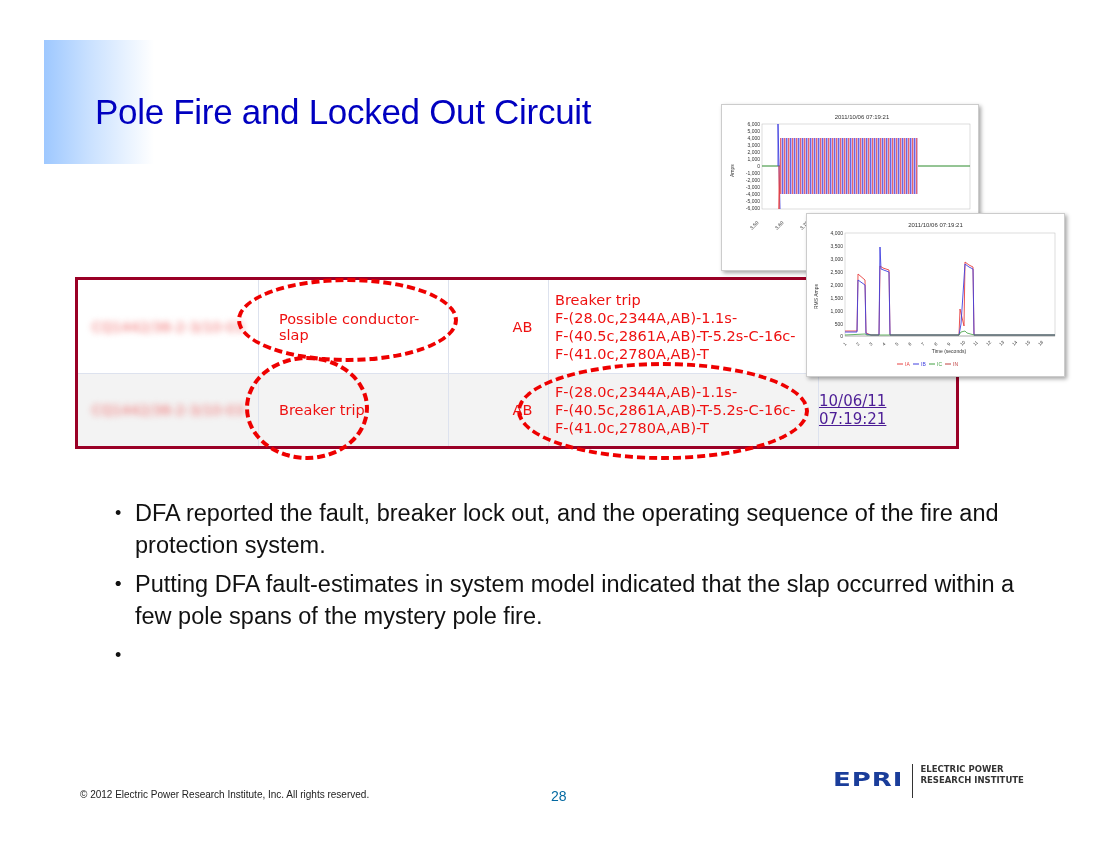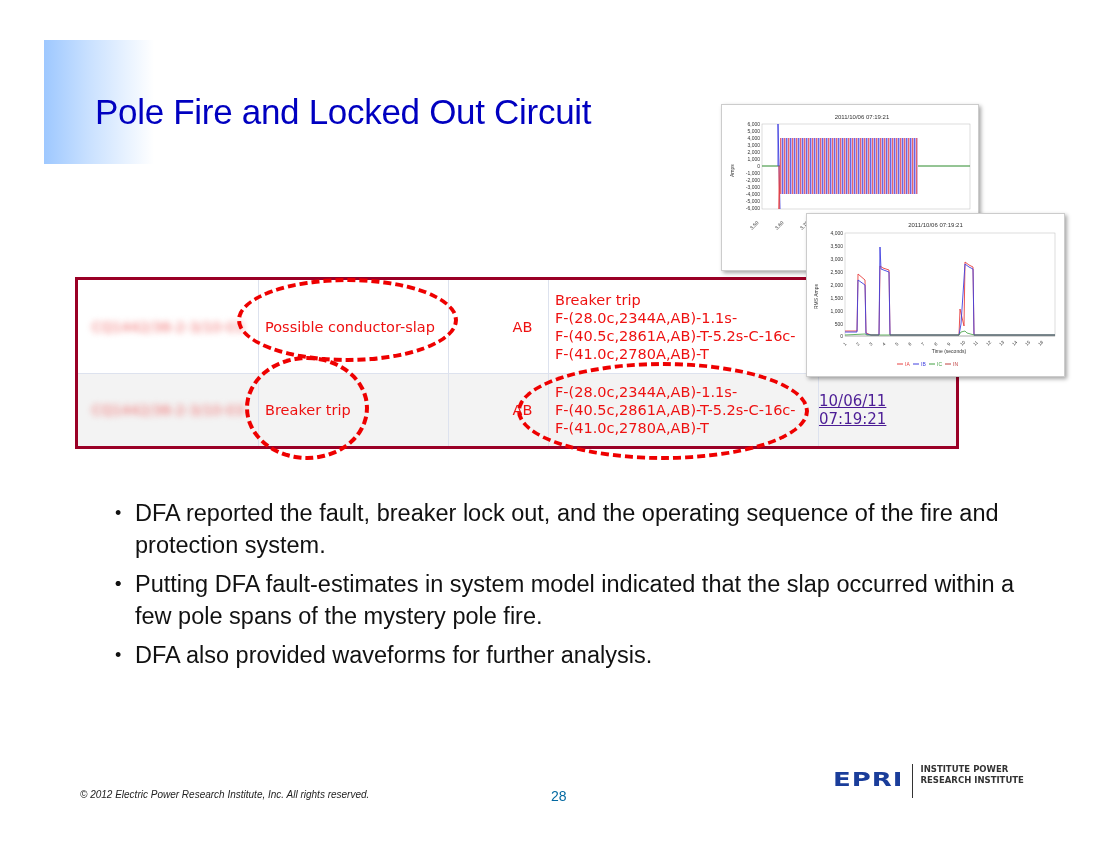--- a/index.html
+++ b/index.html
@@ -7,35 +7,35 @@
   .accent-bar{position:absolute;left:44px;top:40px;width:110px;height:124px;background:linear-gradient(90deg,#9ec8ff 0%,#c8e0ff 40%,#ffffff 100%);}
   .title{position:absolute;left:95px;top:92px;font-size:35px;font-weight:normal;color:#0000c0;white-space:nowrap;letter-spacing:-0.3px;}
   
   .tbl{position:absolute;left:75px;top:277px;width:884px;height:172px;border:3px solid #9a0026;box-sizing:border-box;background:#fff;}
   .row{position:absolute;left:0;width:878px;font-family:"DejaVu Sans",sans-serif;color:#ee1111;}
   .row1{top:0;height:93px;background:#fff;border-bottom:1px solid #dde2ee;}
   .row2{top:94px;height:72px;background:#f3f3f3;}
   .cell{position:absolute;top:0;height:100%;display:flex;align-items:center;box-sizing:border-box;}
   .c-id{left:0;width:180px;justify-content:center;}
   .c-id span{filter:blur(3px);color:#f07070;font-size:14px;}
-  .c-desc{left:180px;width:190px;padding-left:6px;font-size:14.5px;border-left:1px solid #dde2ee;}
+  .c-desc{left:180px;width:190px;padding-left:20px;font-size:14.5px;border-left:1px solid #dde2ee;}
   .c-phase{left:370px;width:100px;justify-content:center;font-size:14.5px;border-left:1px solid #dde2ee;padding-left:48px;}
   .c-seq{left:470px;width:270px;padding-left:6px;font-size:14.5px;line-height:18px;border-left:1px solid #dde2ee;flex-direction:column;align-items:flex-start;justify-content:center;}
   .c-time{left:740px;width:138px;justify-content:center;border-left:1px solid #dde2ee;}
   .c-time a{color:#4c1d95;text-decoration:underline;font-size:15px;}
   .ellipse{position:absolute;border:4px dashed #ee0000;border-radius:50%;box-sizing:border-box;pointer-events:none;}
   
   .chart{position:absolute;background:#fff;border:1px solid #ccc;box-shadow:2px 2px 4px rgba(0,0,0,0.35);font-family:"Liberation Sans",sans-serif;}
   .chart1{left:721px;top:104px;width:256px;height:165px;}
   .chart2{left:806px;top:213px;width:257px;height:162px;}
   .chart-title{position:absolute;width:100%;text-align:center;font-size:6px;color:#333;}
   .bullets{position:absolute;left:113px;top:497px;width:920px;font-size:23.5px;color:#111;line-height:32px;}
   .bullet{position:relative;padding-left:22px;margin-bottom:7px;}
   .bullet .dot{position:absolute;left:2px;top:0;font-size:18px;}
-  .footer-copy{position:absolute;left:80px;top:789px;font-size:10px;color:#222;font-style:italic;}
+  .footer-copy{position:absolute;left:80px;top:789px;font-size:10px;color:#222;}
   .page-num{position:absolute;left:551px;top:788px;font-size:14px;color:#0369a1;}
   .logo{position:absolute;left:833px;top:764px;display:flex;}
   .logo-mark{font-family:"DejaVu Sans",sans-serif;font-weight:bold;font-size:26px;color:#1a3d9a;letter-spacing:1px;transform:scaleY(0.75);}
   .logo-div{width:1px;height:34px;background:#333;margin:0 8px 0 8px;}
   .logo-text{font-family:"DejaVu Sans",sans-serif;font-size:8.5px;color:#333;line-height:11px;font-weight:bold;}
 </style>
 </head>
 <body>
 
 <div class="accent-bar"></div>
@@ -170,26 +170,26 @@
       <line x1="138" y1="150" x2="144" y2="150" stroke="#c04040"></line>
         <text x="146" y="152" fill="#c04040">IN</text>
     </g>
   </svg>
 </div>
 
 <div class="bullets">
   <div class="bullet"><span class="dot">•</span><span>DFA reported the fault, breaker lock out, and the operating sequence of the fire and protection system.</span></div>
   <div class="bullet"><span class="dot">•</span></div>
   <div class="bullet"><span class="dot">•</span><span>Putting DFA fault-estimates in system model indicated that the slap occurred within a few pole spans of the mystery pole fire.</span></div>
-  <div class="bullet"><span class="dot">•</span><span>DFA also provided waveforms for further analysis.</span></div>
+  <div class="bullet"><span class="dot">•</span></div>
 </div>
 
 <div class="footer-copy">© 2012 Electric Power Research Institute, Inc. All rights reserved.</div>
 <div class="page-num">28</div>
 
 <div class="logo">
   <div class="logo-mark">EPRI</div>
   <div class="logo-div"></div>
   <div class="logo-text">
-    <div>INSTITUTE POWER</div>
+    <div>ELECTRIC POWER</div>
     <div>RESEARCH INSTITUTE</div>
   </div>
 </div>
 
 </body></html>

